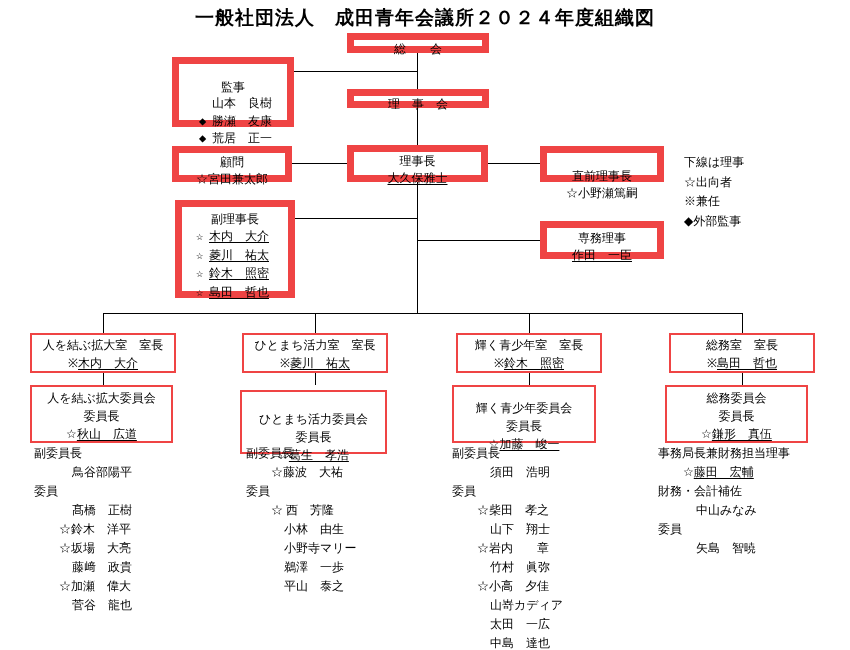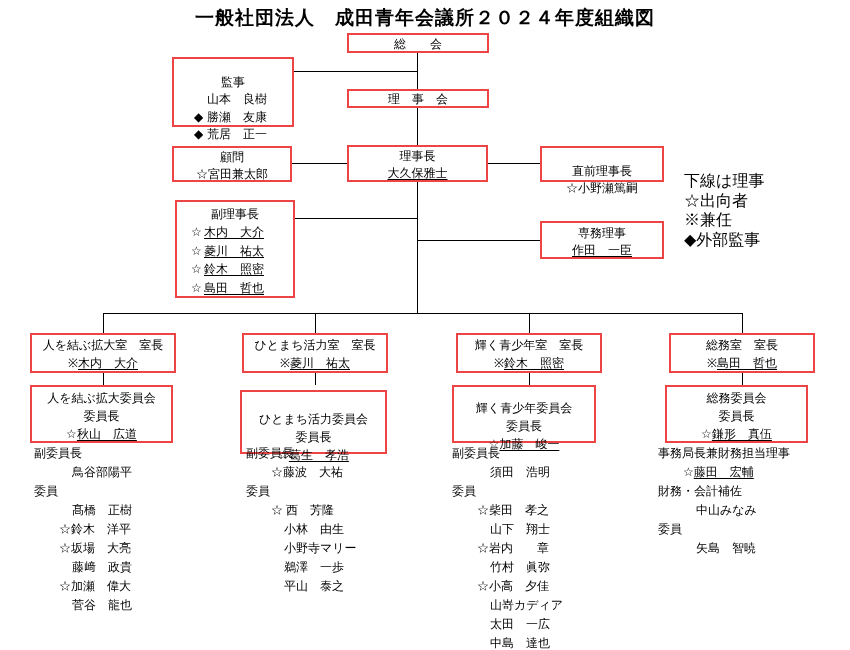--- a/index.html
+++ b/index.html
@@ -4,31 +4,31 @@
 <style>
   html,body{margin:0;padding:0;background:#fff;}
   #canvas{
     position:relative;width:850px;height:650px;background:#fff;overflow:hidden;
     font-family:"Liberation Serif","DejaVu Serif",serif;color:#000;border-radius:21px;
   }
   .title{
     position:absolute;left:0;top:5px;width:850px;text-align:center;
     font-size:19px;font-weight:bold;letter-spacing:1px;
   }
-  .box{position:absolute;border:2px solid #ef4444;background:#fff;font-size:12px;box-sizing:border-box;}
+  .box{position:absolute;border:7px solid #ef4444;background:#fff;font-size:12px;box-sizing:border-box;}
   .box.thick{border-width:2px;}
   .ctr{text-align:center;}
   .bt{text-align:center;line-height:17px;}
-  .mrow{display:flex;line-height:17.5px;}
+  .mrow{display:flex;line-height:17.5px;font-family:Liberation Mono, monospace;}
   .mrow .pf{width:13px;flex:0 0 13px;}
   .chiefline{display:flex;justify-content:center;line-height:18px;}
   .u{text-decoration:underline;text-underline-offset:2px;}
   .hl{position:absolute;height:1px;background:#000;}
   .vl{position:absolute;width:1px;background:#000;}
-  .legend{position:absolute;left:684px;top:171px;font-size:16px;line-height:19.5px;}
+  .legend{position:absolute;left:684px;top:153px;font-size:12px;line-height:19.5px;}
   .roster{position:absolute;font-size:12px;}
   .rline{height:19px;line-height:19px;display:flex;white-space:pre;}
   .rline.label{padding-left:6px;}
   .rline.name{padding-left:44px;}
   .rline.pfx{padding-left:31px;}
 </style>
 </head>
 <body>
 
 <div id="canvas">

